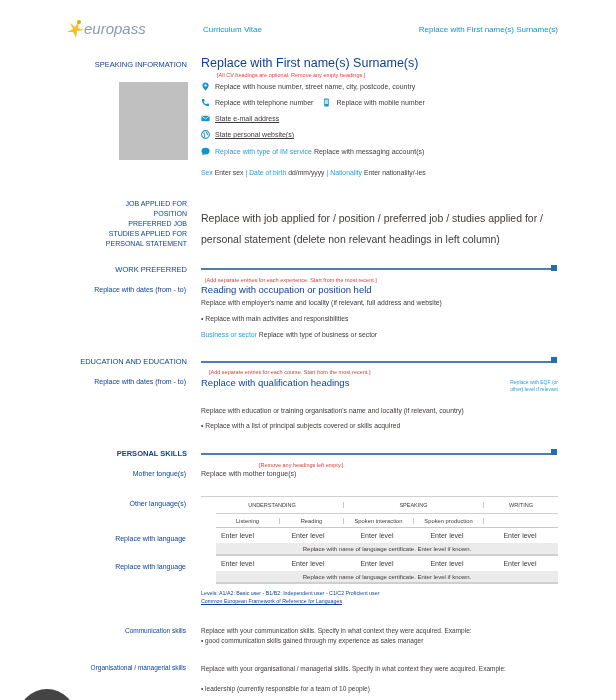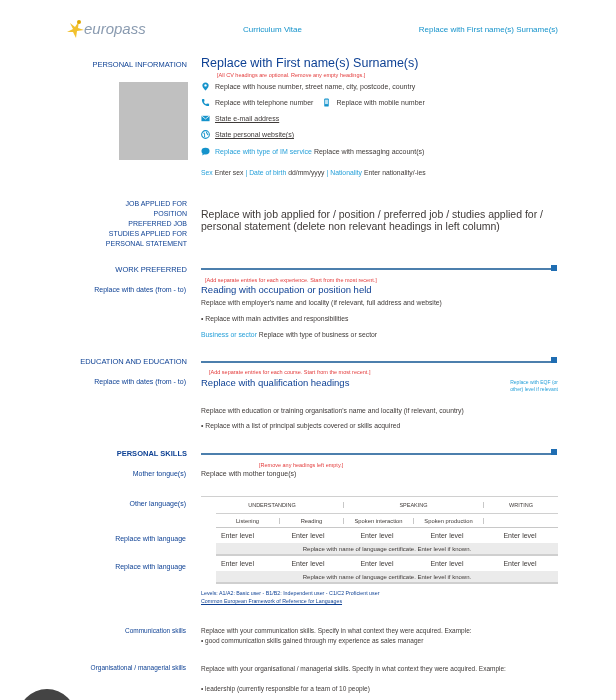--- a/index.html
+++ b/index.html
@@ -7,36 +7,36 @@
   body { font-family: "Liberation Sans", sans-serif; color: #3f3a38; position: relative; }
   .abs { position: absolute; }
   .lblue { color: #26a0d9; }
   .left-label { position: absolute; right: 430px; text-align: right; color: #0e4194; white-space: nowrap; }
 
   
   .logo { left: 64px; top: 16px; width: 80px; height: 26px; }
   .logo-text { position: absolute; left: 20px; top: 4px; font-size: 15px; color: #8a9bb0; font-style: italic; }
   .logo-star { position: absolute; left: 0; top: 2px; width: 22px; height: 22px; }
 
-  .hdr-cv { left: 203px; top: 25px; font-size: 8px; color: #1593cb; margin-left: 40px; }
+  .hdr-cv { left: 203px; top: 25px; font-size: 8px; color: #1593cb; }
   .hdr-name { right: 58px; top: 25px; font-size: 8px; color: #1593cb; }
 
   .section-title { font-size: 7.5px; color: #0e4194; }
 
   .photo { left: 119px; top: 82px; width: 69px; height: 78px; background: #c0c0c0; }
 
   .big-name { left: 201px; top: 56px; font-size: 12.5px; color: #0e4194; }
   .note { font-size: 5.5px; color: #e33b3b; }
 
   .icon-row { left: 201px; font-size: 7px; display: flex; align-items: center; gap: 5px; white-space: nowrap; }
   .icon { width: 9px; height: 9px; display: inline-block; flex: none; }
   .link { text-decoration: underline; color: #3f3a38; }
 
   .job-labels { right: 429px; top: 199px; text-align: right; font-size: 7px; color: #0e4194; line-height: 10px; }
-  .job-text { left: 201px; top: 208px; width: 360px; font-size: 10.5px; color: #3f3a38; line-height: 12px; }
+  .job-text { left: 201px; top: 208px; width: 360px; font-size: 10.5px; color: #3f3a38; line-height: 21px; }
 
   .divider { left: 201px; height: 2px; background: #4c7fad; width: 352px; }
   .divider-end { width: 6px; height: 6px; background: #1f6db2; }
 
   .table { left: 201px; width: 357px; font-size: 6.3px; color: #3f3a38; }
   .trow { display: flex; }
   .cell { text-align: center; }
   .hrow { border-top: 1px solid #d0d0d0; height: 17px; align-items: center; }
   .subrow { height: 15px; align-items: center; border-bottom: 1px solid #c8c8c8; }
   .lvrow { height: 15px; align-items: center; font-size: 7px; }
@@ -51,21 +51,21 @@
 <div class="abs logo">
   <svg class="logo-star" viewBox="0 0 22 22">
     <path d="M3 14 L9 11 L6 5 L11 9 L15 3 L14 10 L20 12 L13 13 L12 20 L9 14 Z" fill="#f2c12e"></path>
     <circle cx="15" cy="4" r="2" fill="#e0a800"></circle>
   </svg>
   <span class="logo-text">europass</span>
 </div>
 <div class="abs hdr-cv">Curriculum Vitae</div>
 <div class="abs hdr-name">Replace with First name(s) Surname(s)</div>
 
-<div class="abs section-title" style="right:429px; top:60px;">PERSONAL INFORMATION</div>
+<div class="abs section-title" style="right:429px; top:60px;">SPEAKING INFORMATION</div>
 <div class="abs photo"></div>
 <div class="abs big-name">Replace with First name(s) Surname(s)</div>
 <div class="abs note" style="left:217px; top:72px;">[All CV headings are optional. Remove any empty headings.]</div>
 
 <div class="abs icon-row" style="top:82px;">
   <svg class="icon" viewBox="0 0 10 10">
       <path d="M5 0.5 C2.8 0.5 1.5 2 1.5 3.8 C1.5 6 5 9.5 5 9.5 C5 9.5 8.5 6 8.5 3.8 C8.5 2 7.2 0.5 5 0.5 Z" fill="#1593cb"></path>
       <circle cx="5" cy="3.8" r="1.3" fill="#fff"></circle>
     </svg>
   <span>Replace with house number, street name, city, postcode, country</span>

